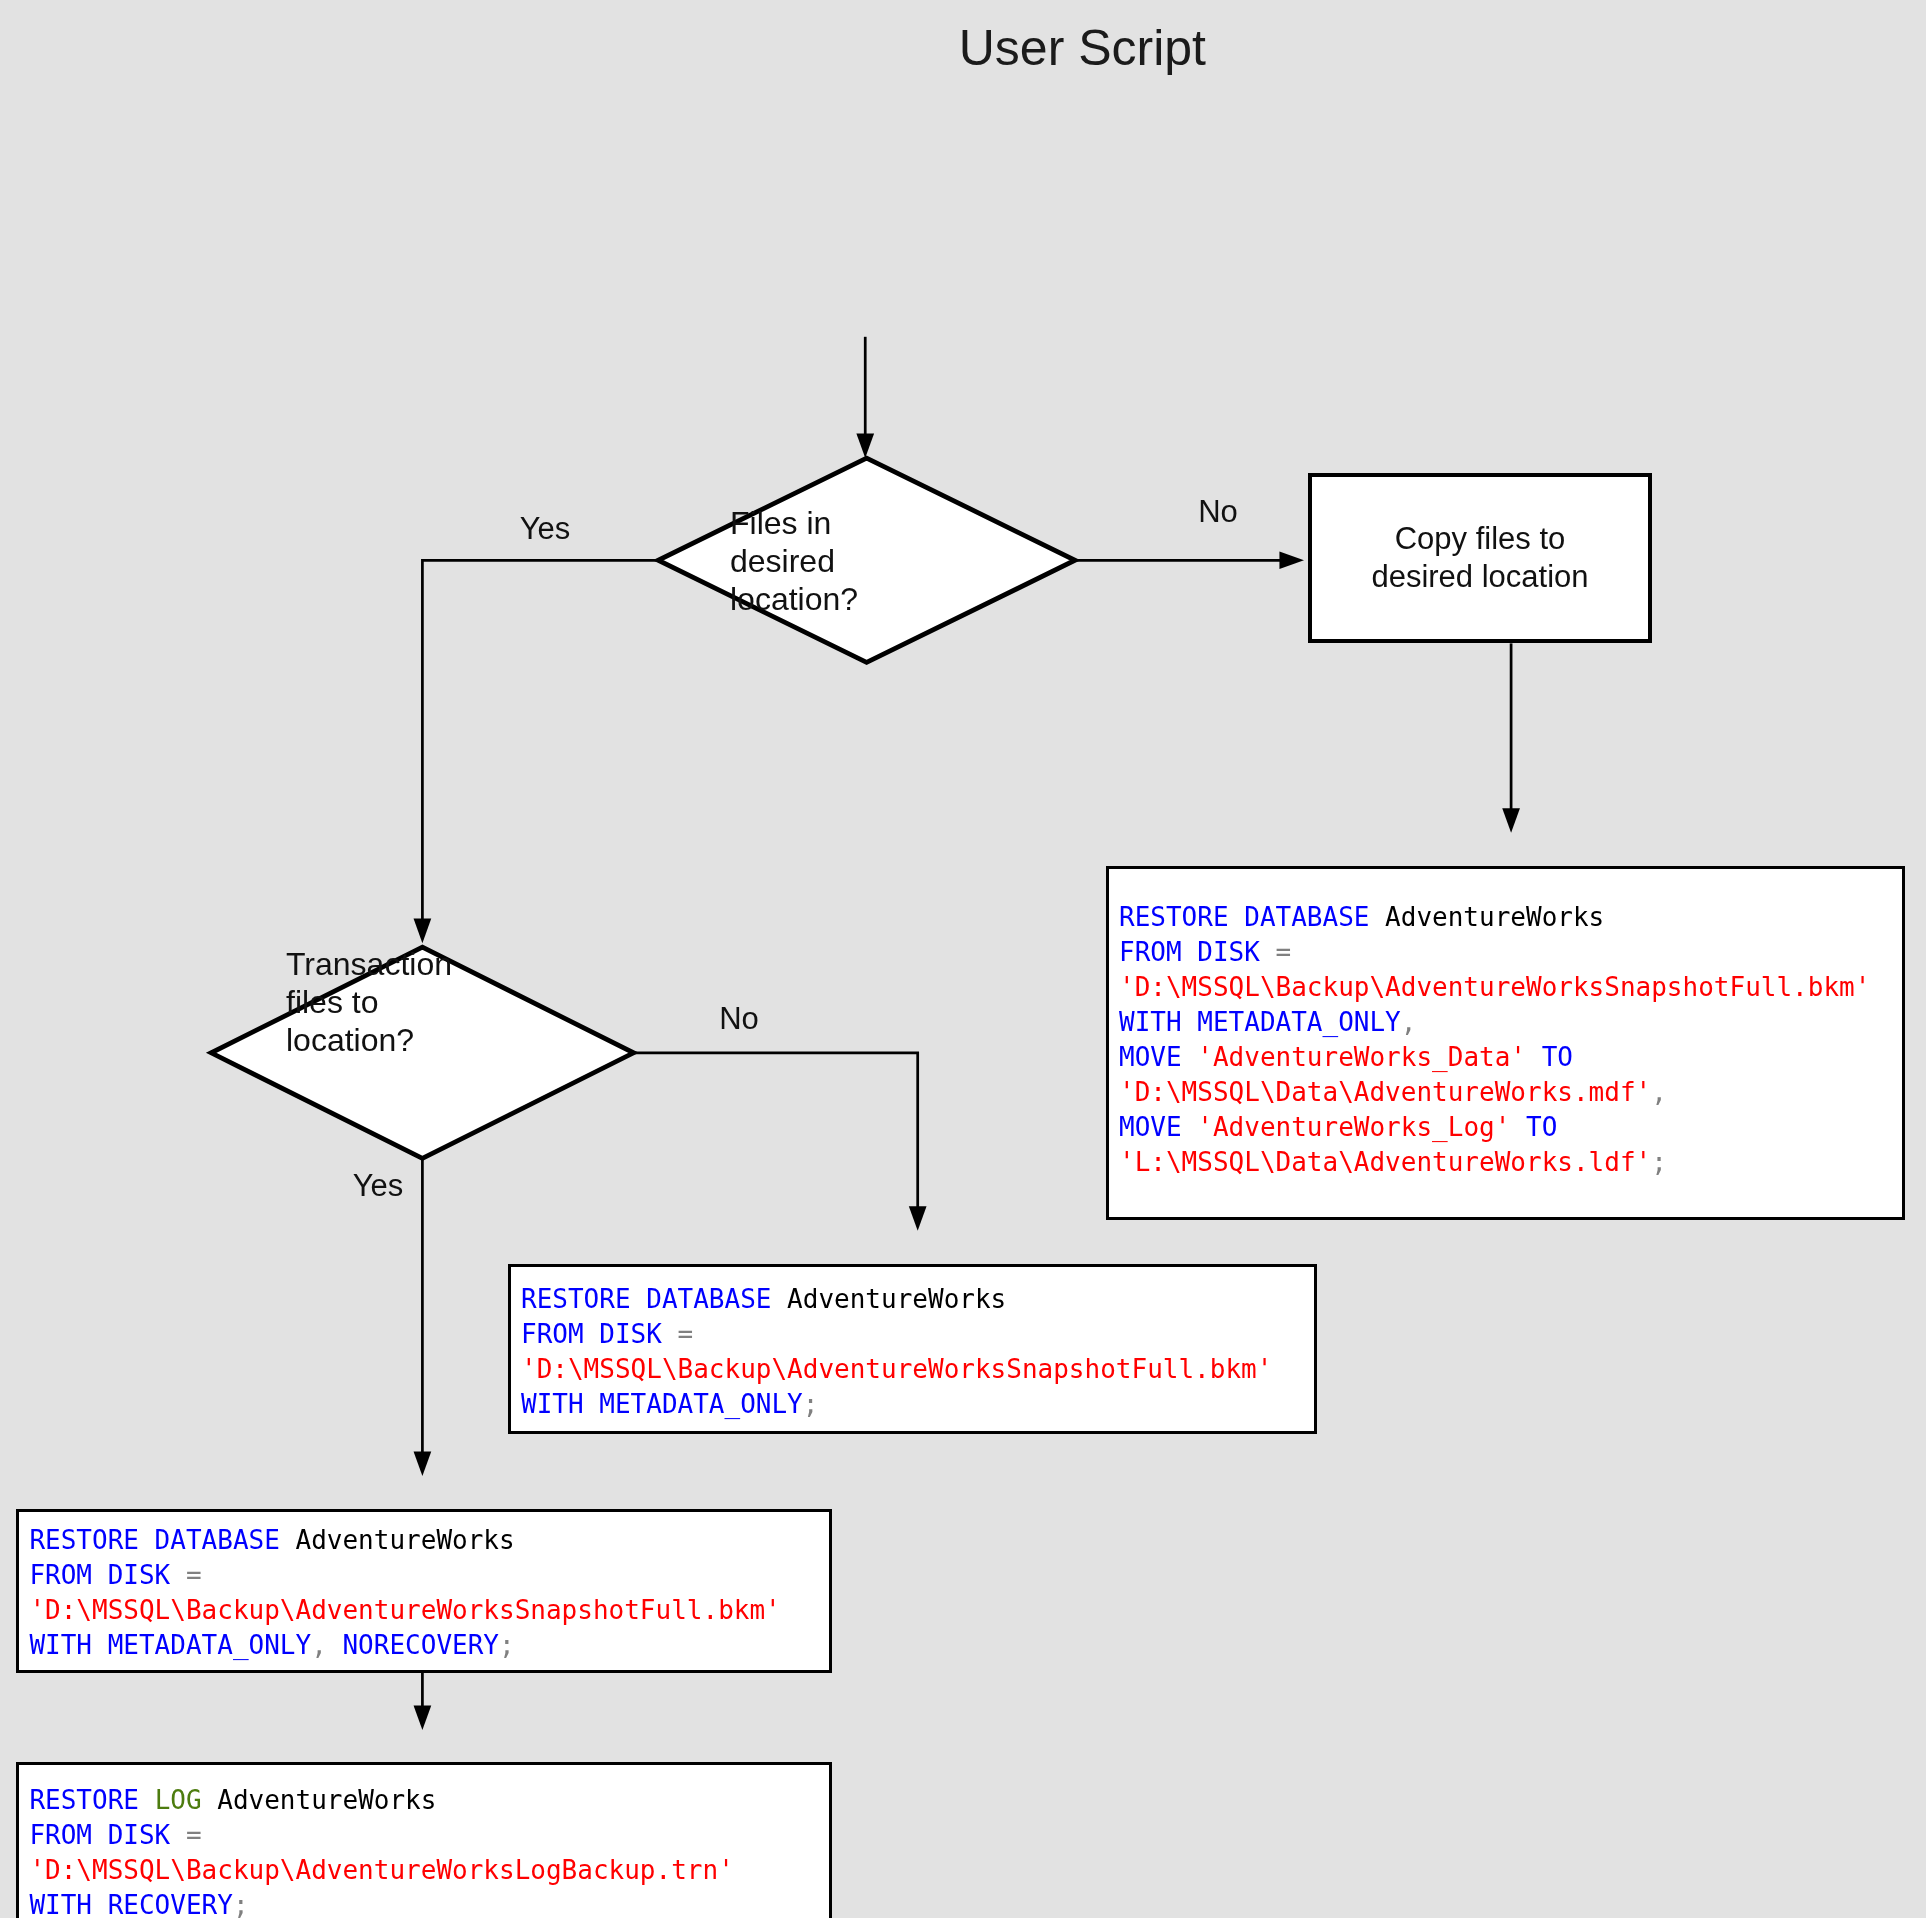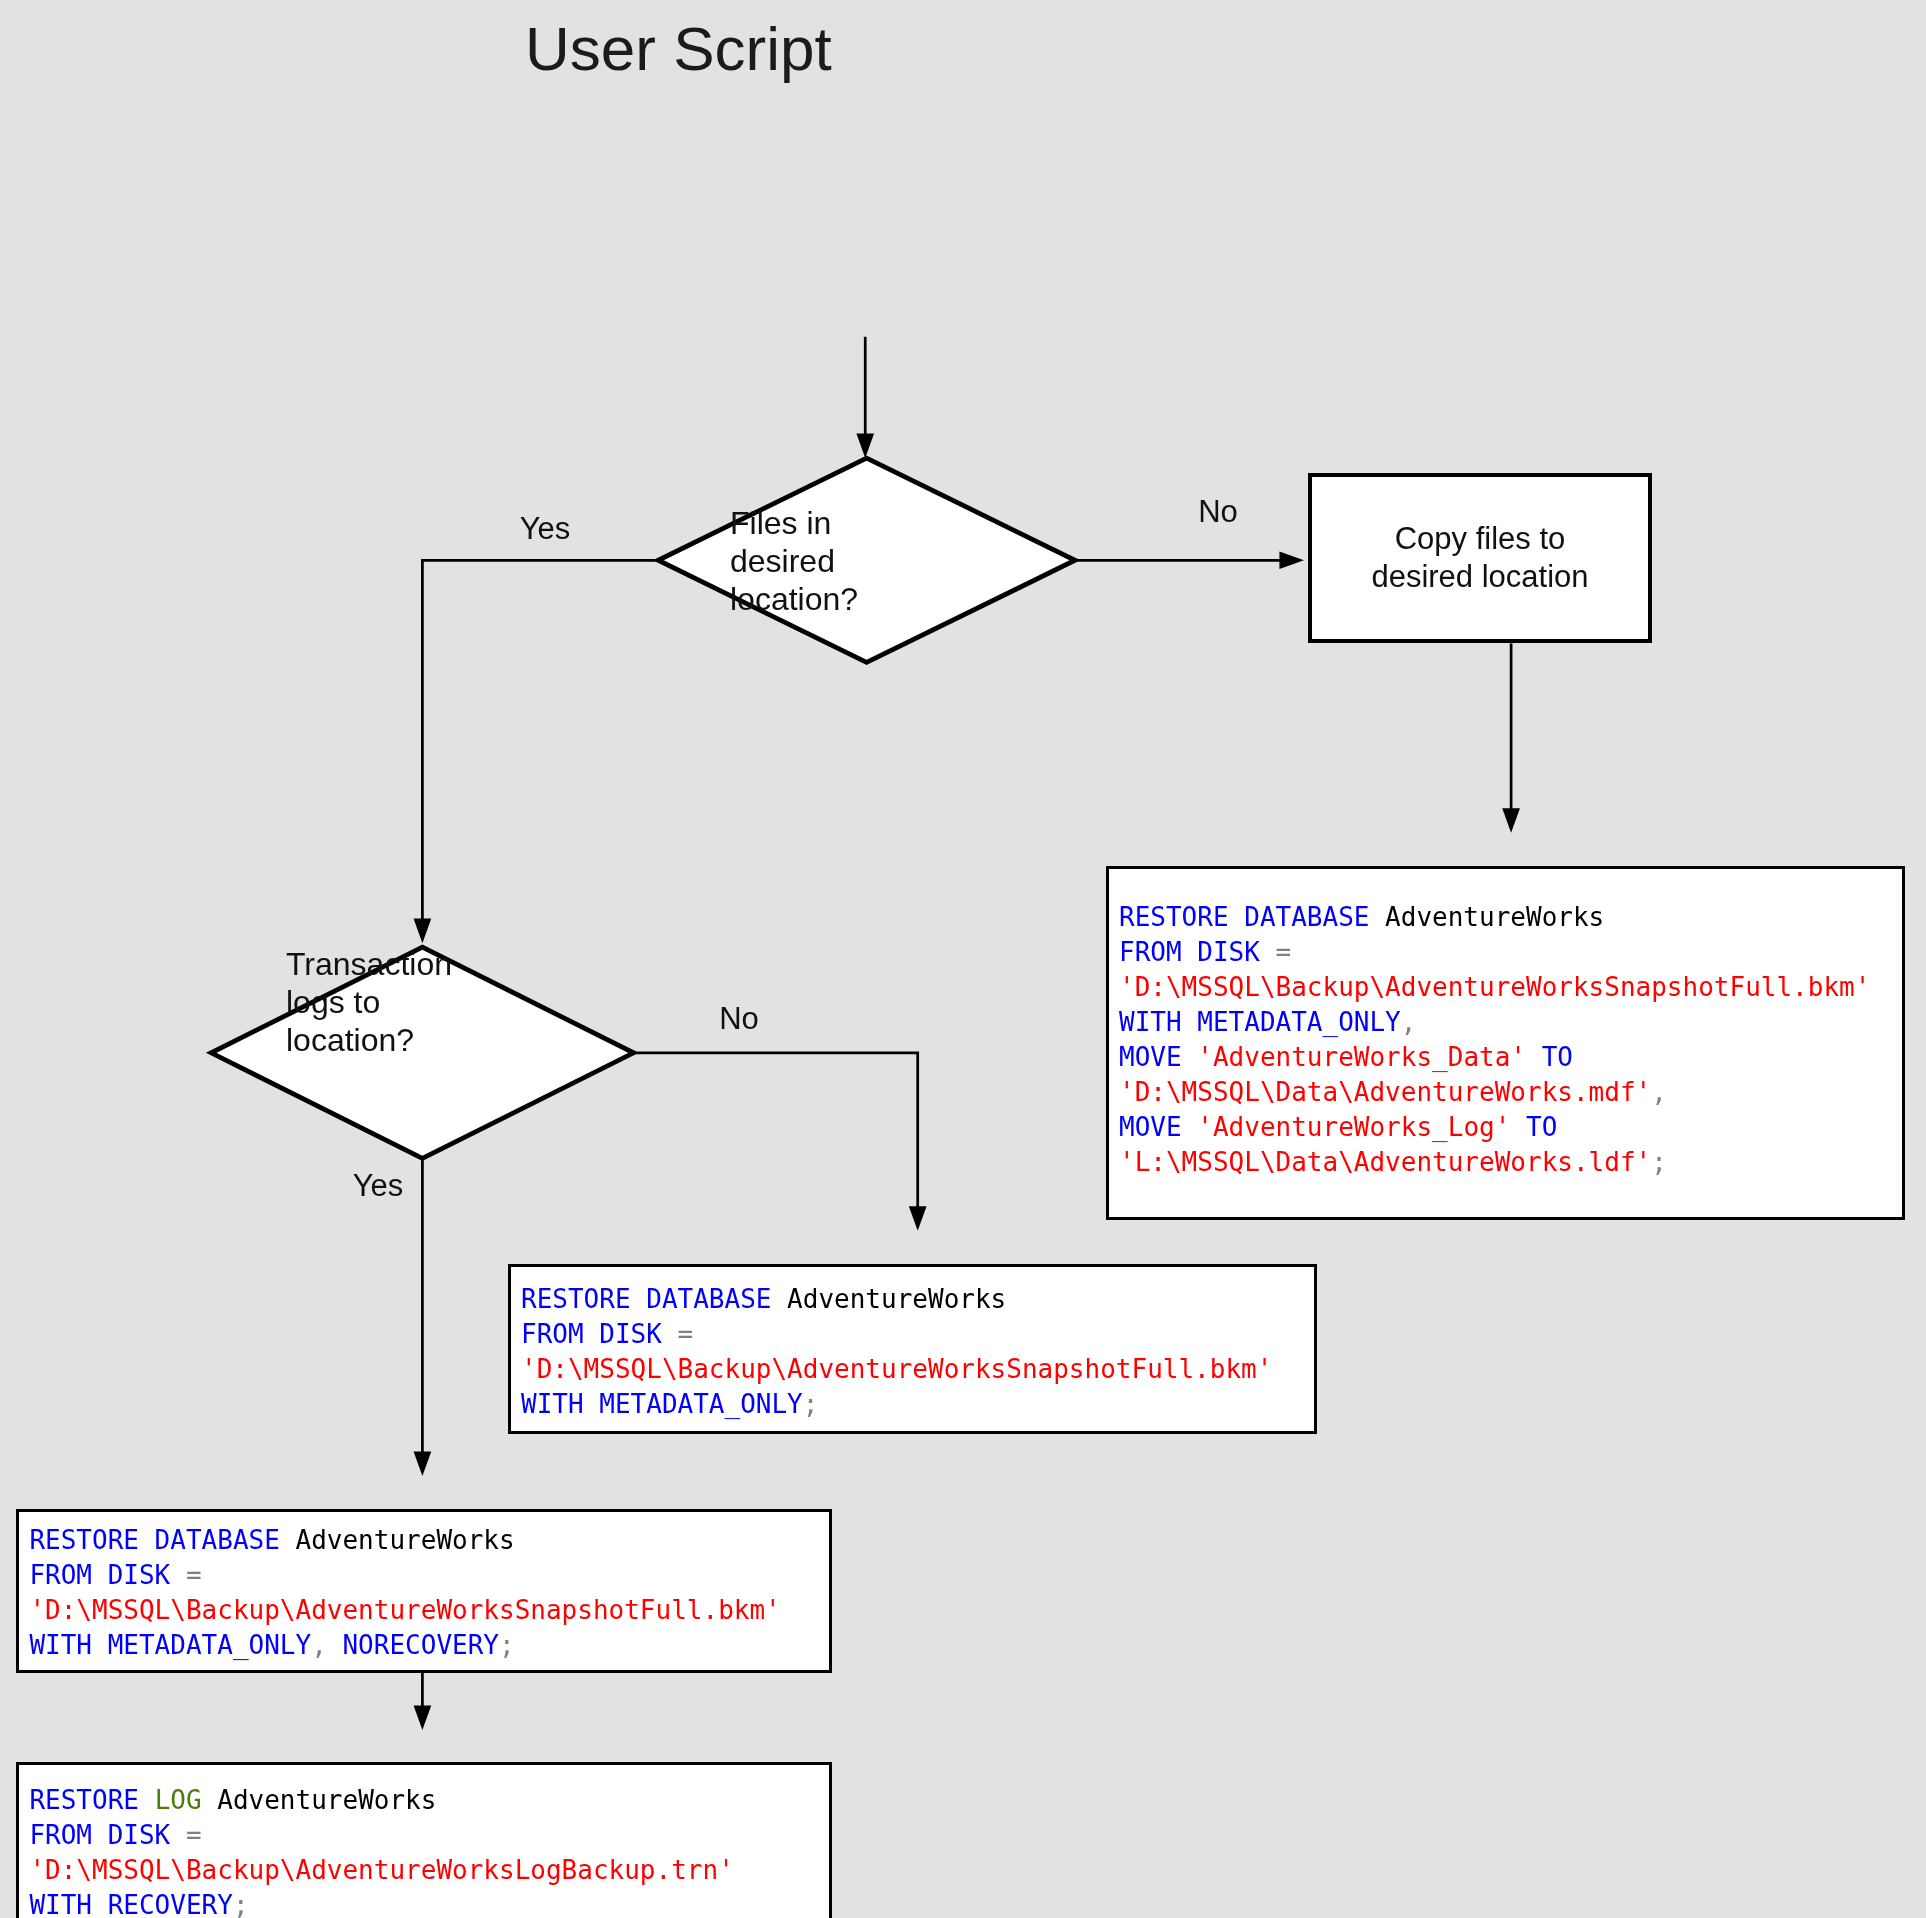--- a/index.html
+++ b/index.html
@@ -6,21 +6,21 @@
   #canvas{
     position:relative;width:1926px;height:1919px;overflow:hidden;
     background:#e2e2e2;font-family:"Liberation Sans",sans-serif;color:#1a1a1a;
   }
   #edges{position:absolute;left:0;top:0;width:1926px;height:1919px;}
   .edge{stroke:#000;stroke-width:4;fill:none;}
   .arrowhead{fill:#000;stroke:none;}
   .shape{stroke:#000;stroke-width:7;fill:#fff;}
   .title{
     position:absolute;left:525px;top:11px;width:681px;height:75px;
-    font-size:62px;line-height:75px;text-align:left;color:#1b1b1b;
+    font-size:50px;line-height:75px;text-align:right;color:#1b1b1b;
   }
   .node{
     position:absolute;background:#fff;border:4.1px solid #000;box-sizing:border-box;
     display:flex;align-items:center;justify-content:center;text-align:center;
     font-size:31px;line-height:38px;color:#111;
   }
   .node .label{width:86%;}
   .diamond-label{
     position:absolute;width:273px;text-align:left;
     font-size:32px;line-height:38px;color:#111;
@@ -82,21 +82,21 @@
     <div>desired</div>
     <div>location?</div>
   </div>
 
   <div class="node" style="left:1308px;top:473px;width:344px;height:170px;">
     <div class="label" style="width:82%;">Copy files to desired location</div>
   </div>
 
   <div class="diamond-label" style="left:286px;top:945px;">
     <div>Transaction</div>
-    <div>logs to</div>
+    <div>files to</div>
     <div>location?</div>
   </div>
 
   <div class="edge-label" style="left:477px;top:512px;">Yes</div>
   <div class="edge-label" style="left:1150px;top:495px;">No</div>
   <div class="edge-label" style="left:671px;top:1002px;">No</div>
   <div class="edge-label" style="left:310px;top:1169px;">Yes</div>
 
   <div class="code-box" style="left:1106px;top:837px;width:799px;height:354px;padding-top:31px;"><div class="code-line"><span class="tok-kw">RESTORE DATABASE</span><span class="tok-id"> AdventureWorks</span></div><div class="code-line"><span class="tok-kw">FROM DISK</span><span class="tok-op"> =</span></div><div class="code-line"><span class="tok-str">'D:\MSSQL\Backup\AdventureWorksSnapshotFull.bkm'</span></div><div class="code-line"><span class="tok-kw">WITH METADATA_ONLY</span><span class="tok-op">,</span></div><div class="code-line"><span class="tok-kw">MOVE </span><span class="tok-str">'AdventureWorks_Data'</span><span class="tok-kw"> TO</span></div><div class="code-line"><span class="tok-str">'D:\MSSQL\Data\AdventureWorks.mdf'</span><span class="tok-op">,</span></div><div class="code-line"><span class="tok-kw">MOVE </span><span class="tok-str">'AdventureWorks_Log'</span><span class="tok-kw"> TO</span></div><div class="code-line"><span class="tok-str">'L:\MSSQL\Data\AdventureWorks.ldf'</span><span class="tok-op">;</span></div></div>
 

